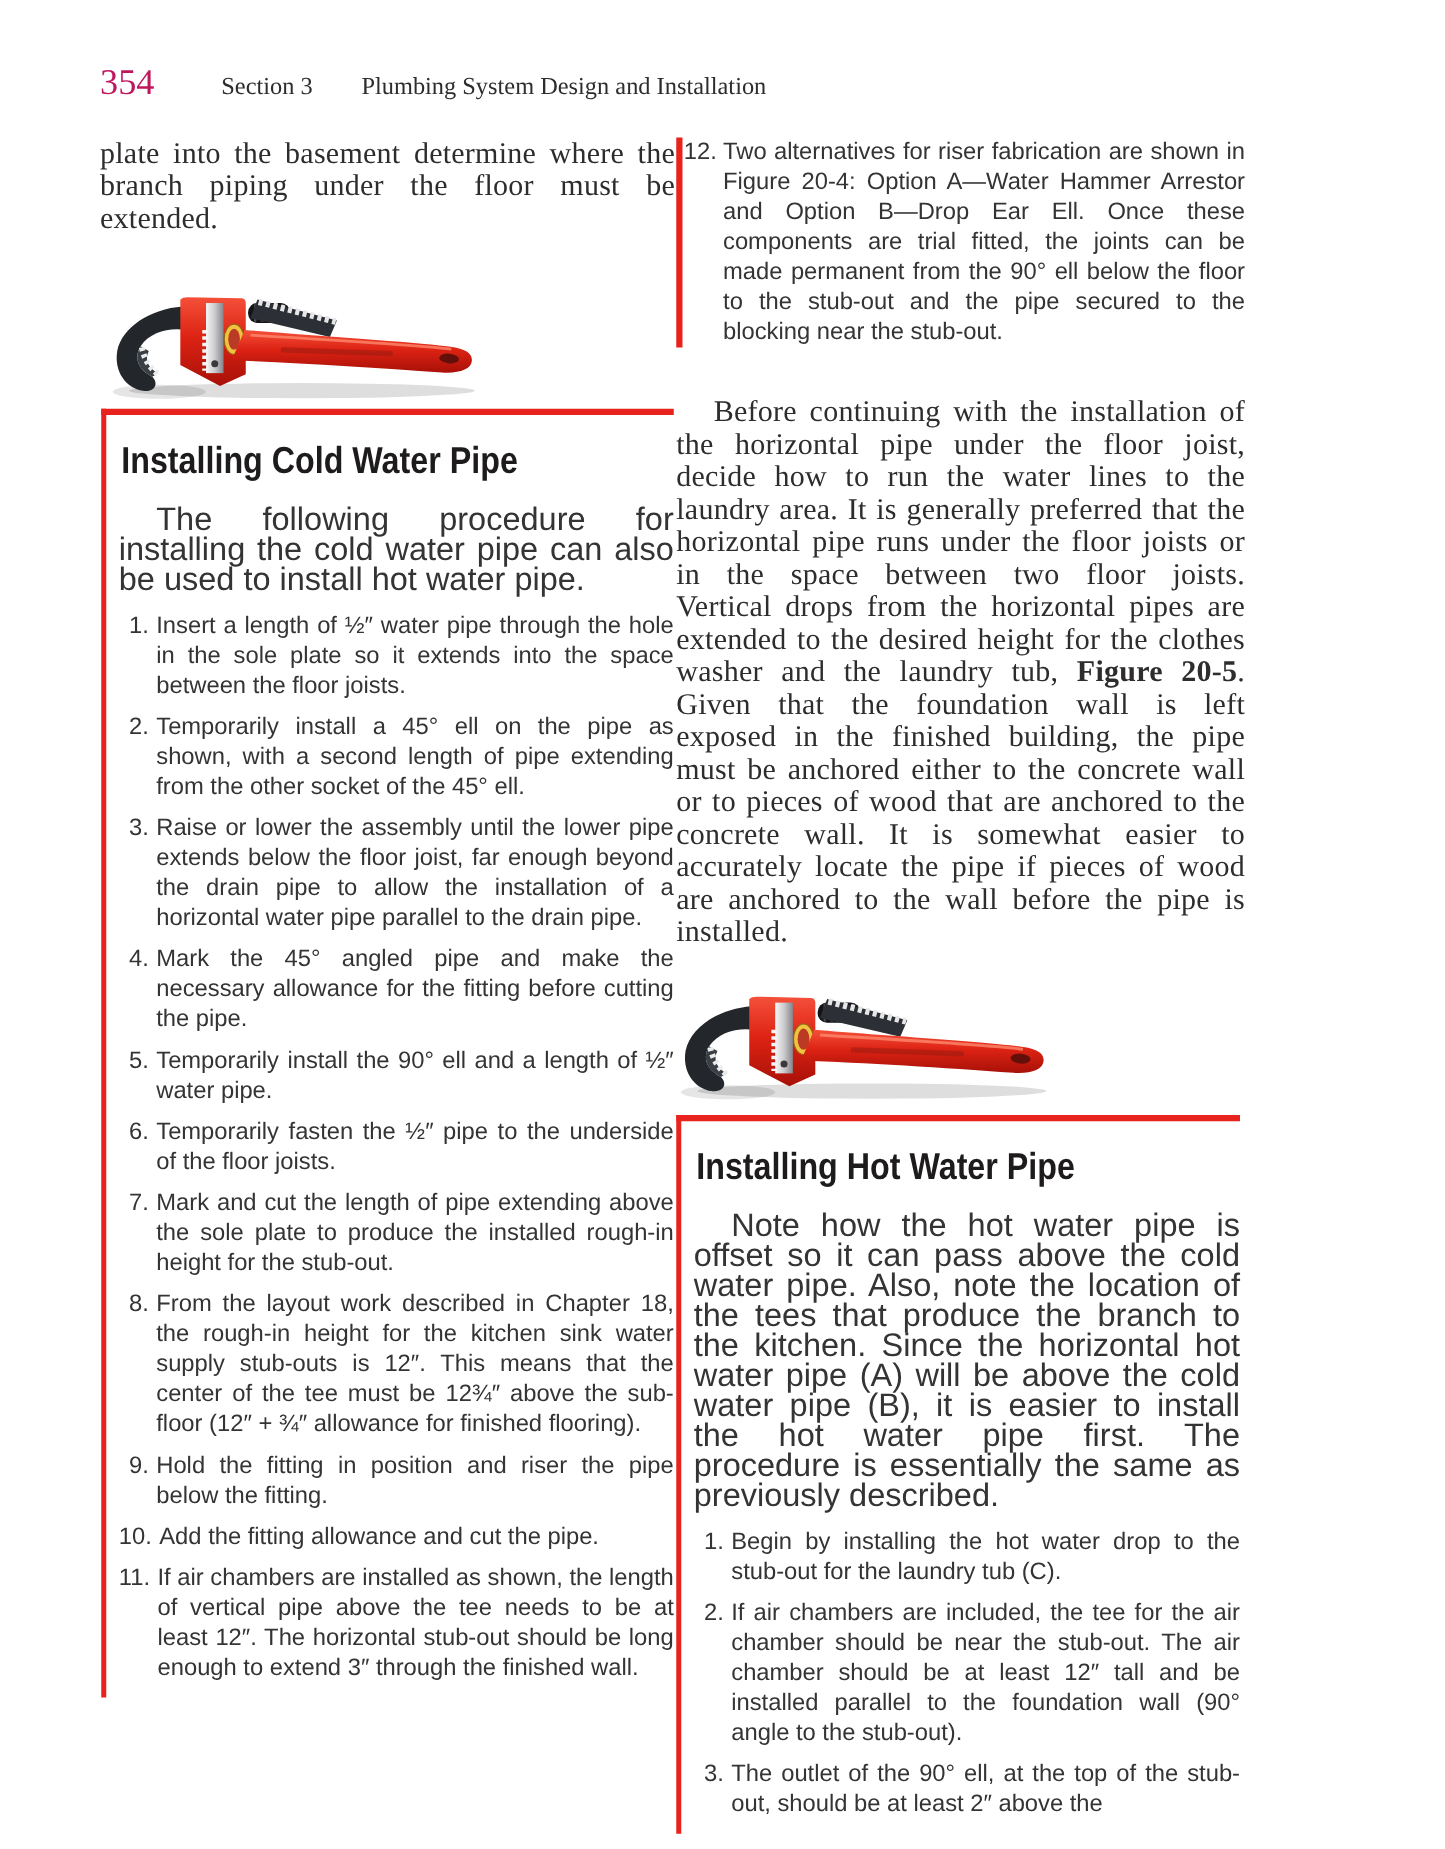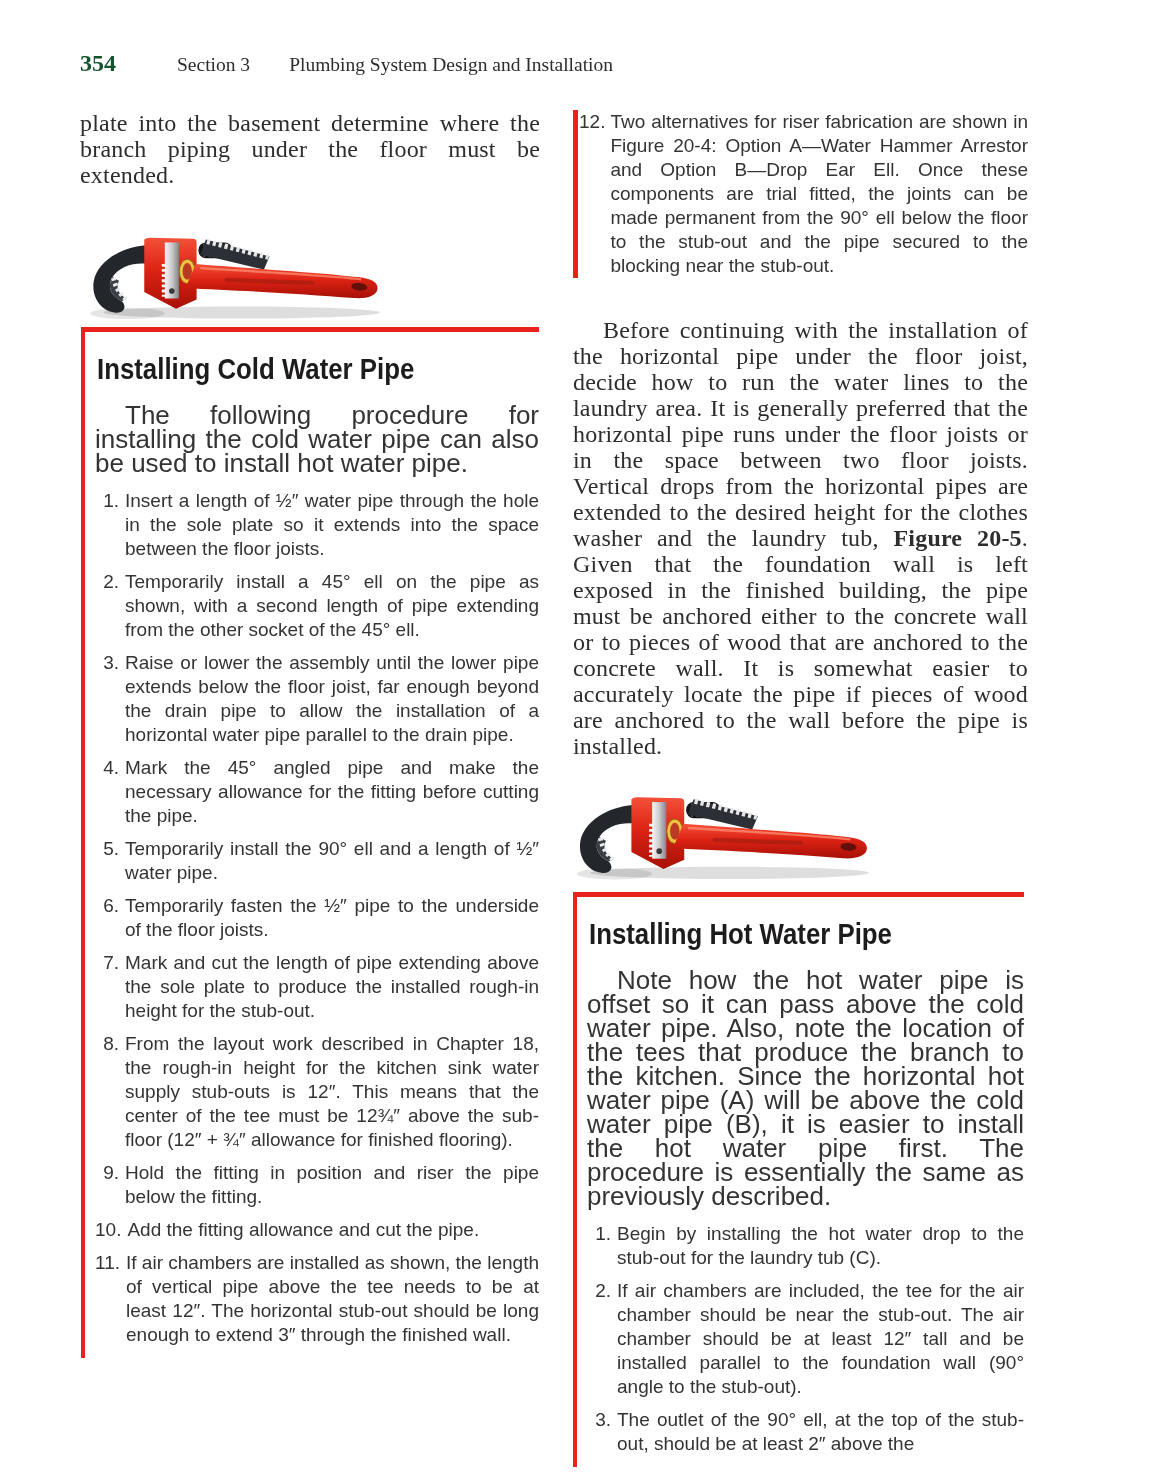--- a/index.html
+++ b/index.html
@@ -1,27 +1,27 @@
 <!DOCTYPE html>
 <html lang="en" style="--red: #e8231e;"><head>
 <meta charset="utf-8">
 <style>
   html,body{margin:0;padding:0;background:#ffffff;}
   .page{position:relative;width:1156px;height:1479px;background:#ffffff;overflow:hidden;
         color:#2e2c2d;}
   
   .pagehead{position:absolute;left:80px;top:50px;display:flex;align-items:baseline;
             font-family:"Liberation Serif",serif;}
-  .pagenum{display:inline-block;width:97px;font-size:24px;font-weight:bold;color:#14532d;}
+  .pagenum{display:inline-block;width:97px;font-size:29px;font-weight:normal;color:#be185d;}
   .runhead-section{font-size:19.5px;margin-right:17px;color:#2e2c2d;}
   .runhead-title{font-size:19.5px;color:#2e2c2d;margin-left:22px;}
   
   .col{position:absolute;top:110px;}
   .col-left{left:80px;width:460px;}
-  .col-right{left:573px;width:455px;}
+  .col-right{left:541px;width:455px;}
   
   .serif{font-family:"Liberation Serif",serif;font-size:24px;line-height:26px;
          letter-spacing:0.2px;word-spacing:1.5px;text-align:justify;margin:0;color:#2e2c2d;}
   .sans{font-family:"Liberation Sans",sans-serif;font-size:26px;line-height:24px;
         text-align:justify;margin:0;color:#343434;}
   .indent{text-indent:30px;}
   
   .red-section{border-top:5px solid var(--red);border-left:4px solid var(--red);
                padding:21px 0 2px 10px;}
   .sec-left{margin-left:1px;margin-top:7px;width:444px;}

